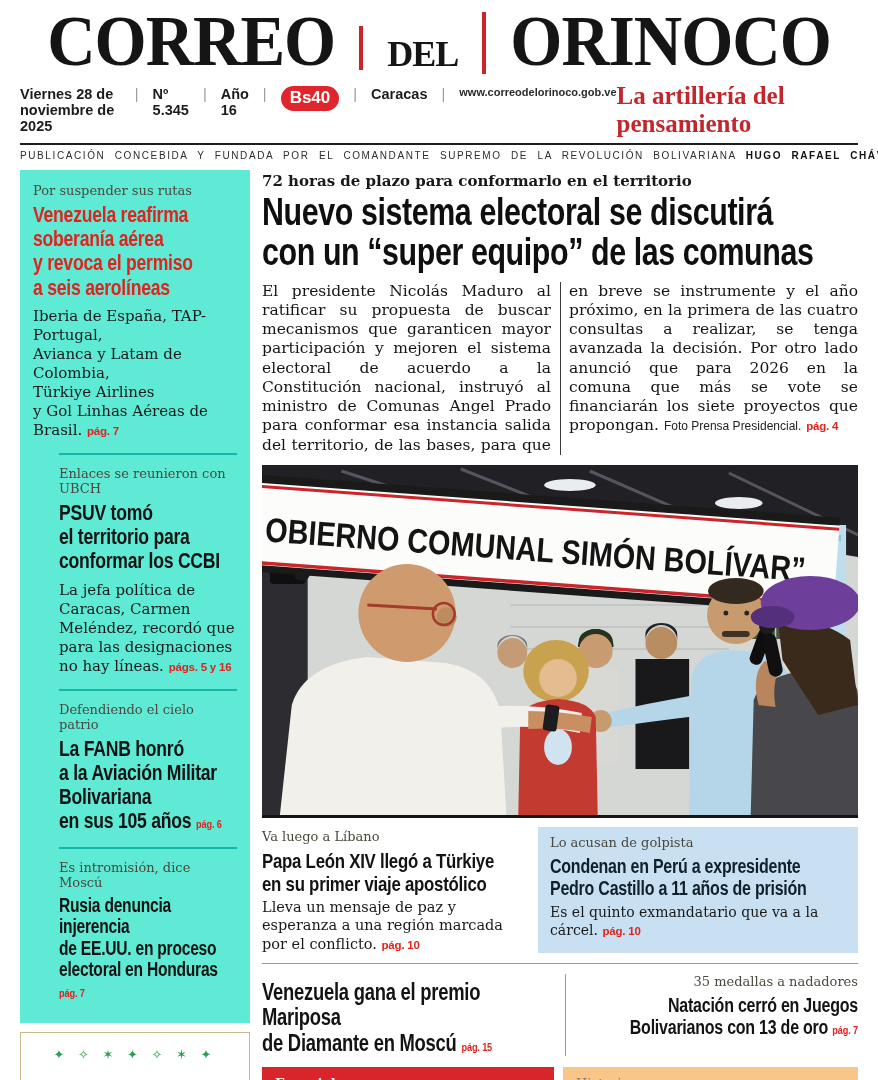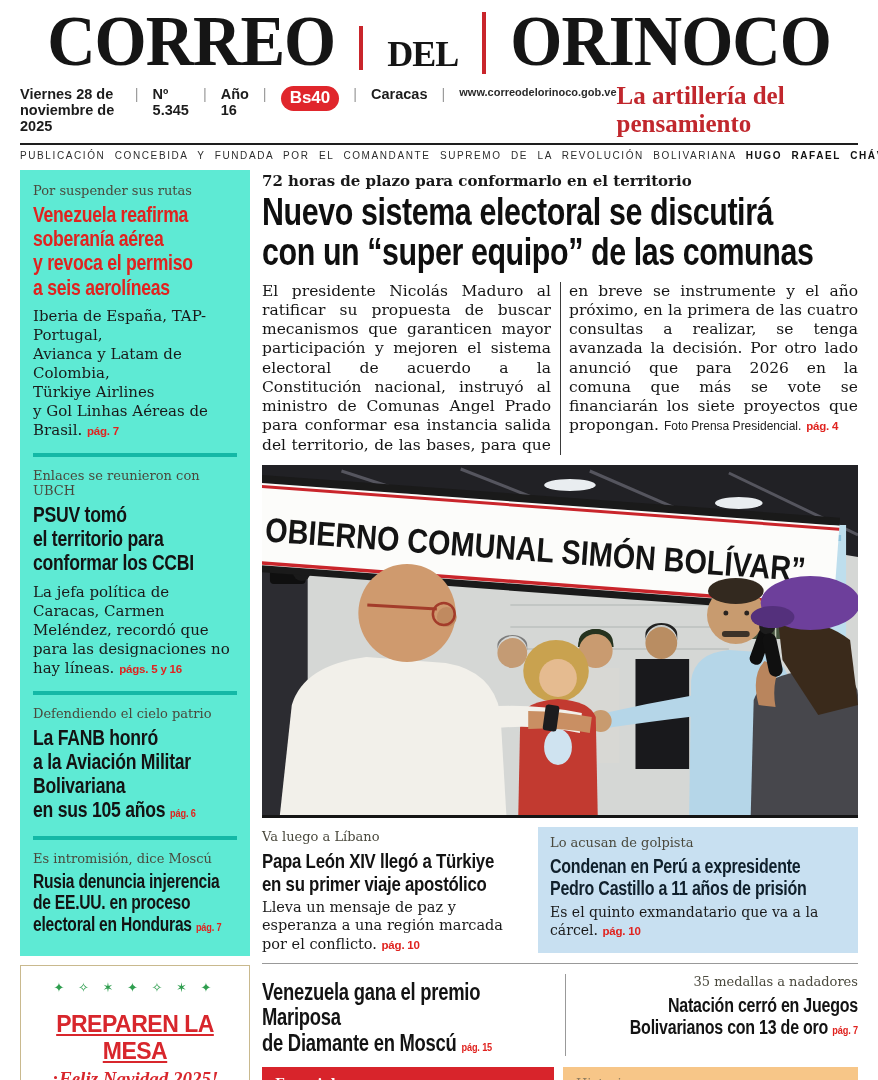--- a/index.html
+++ b/index.html
@@ -29,21 +29,21 @@
   .content { display:flex; gap:12px; }
   .left-col { width:230px; display:flex; flex-direction:column; gap:9px; }
   .main-col { flex:1; min-width:0; }
 
   
   .cond { display:block; width:125%; transform:scaleX(.8); transform-origin:0 0; font-weight:700; line-height:1.1; letter-spacing:-.3px; white-space:pre-line; }
 
   
   .yellow { background:#5eead4; padding:2px 13px 8px; }
   .story { padding:11px 0 13px; }
-  .story + .story { border-top:4px solid #14b8a6; }
+  .story + .story { border-top:2px solid #14b8a6;margin-left:26px; }
   .kicker { font-family:"DejaVu Serif", serif; font-size:13px; color:#4a493d; margin-bottom:5px; }
   .story .headline { font-size:22px; color:#131313; }
   .story-red .headline { color:#e0231f; }
   .story-rusia .headline { font-size:19.5px; }
   .sbody { font-family:"DejaVu Serif", serif; font-size:15px; line-height:1.27; color:#1a1a1a; margin-top:7px; white-space:pre-line; }
   .pg { color:#e0231f; font-family:"Liberation Sans", sans-serif; font-weight:bold; font-size:11.5px; letter-spacing:-.2px; }
 
   .ad { border:1px solid #c9b98e; background:#fff; flex:1; text-align:center; padding:14px 8px 10px; }
   .ad-stars { color:#2f9e4f; font-size:13px; letter-spacing:5px; }
   .ad-title { color:#d8262c; font-weight:800; font-size:23px; letter-spacing:-.5px; margin-top:16px;text-decoration:underline; }

